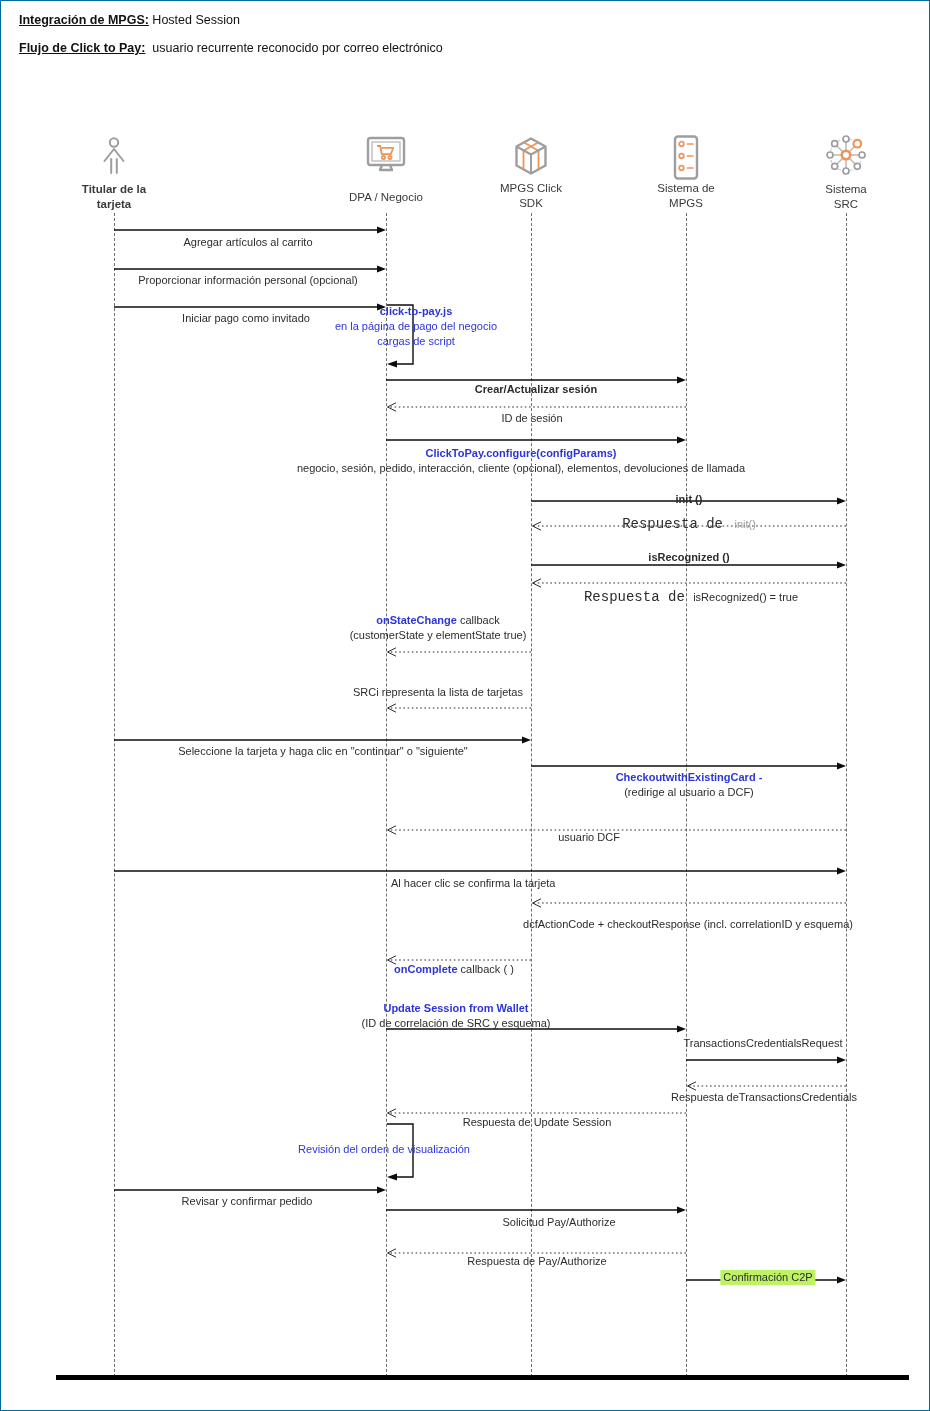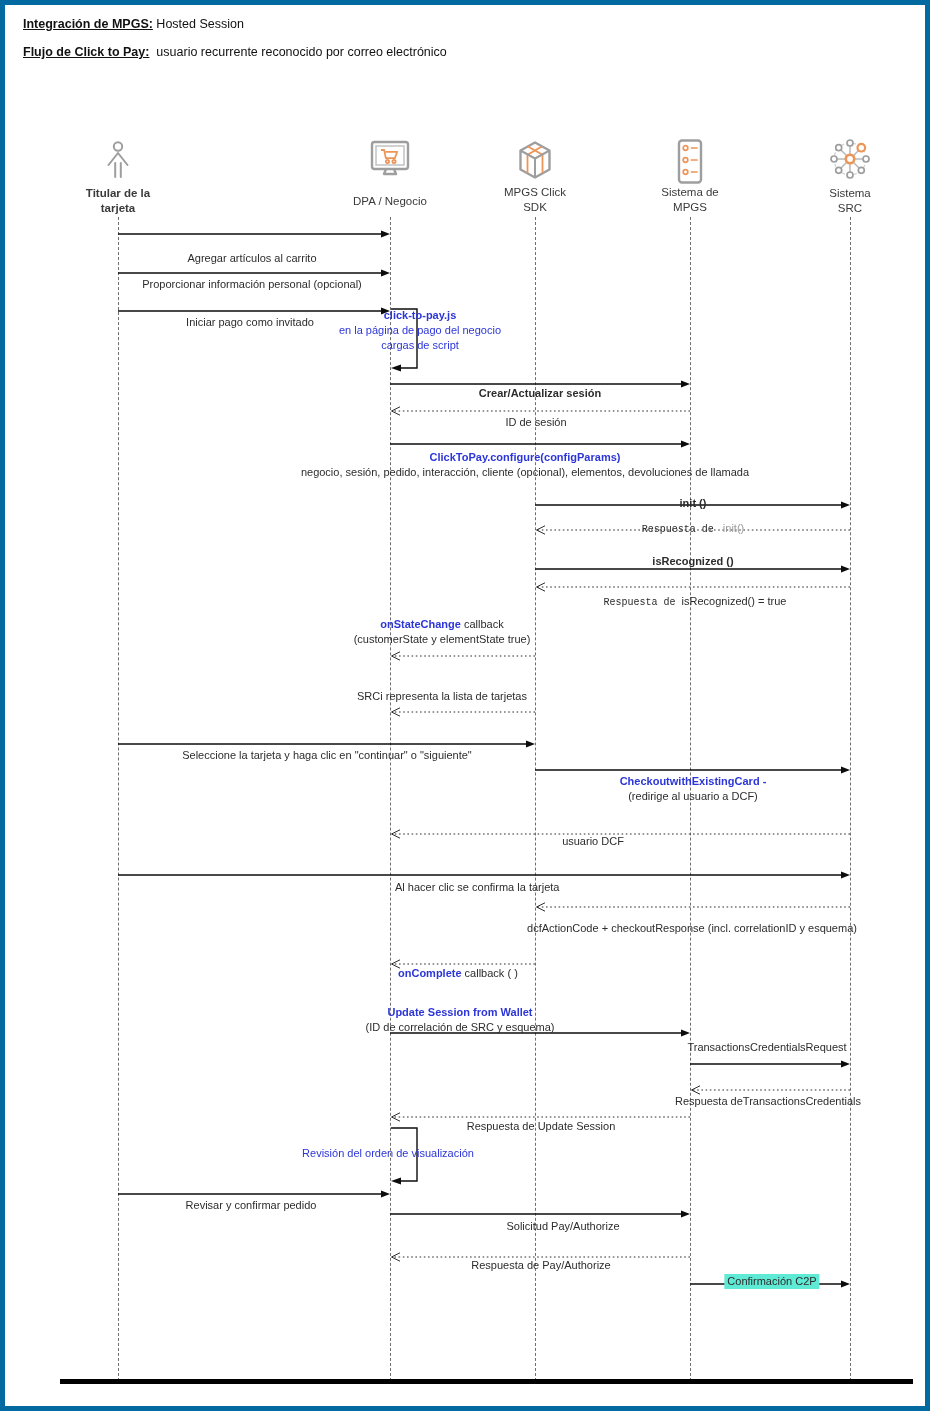--- a/index.html
+++ b/index.html
@@ -1,30 +1,30 @@
 <!DOCTYPE html>
 <html style="--blue: #2c35d8; --gray-text: #9b9b9b;"><head>
 <meta charset="utf-8">
 <style>
   html,body{margin:0;padding:0;background:#fff;font-family:"Liberation Sans",sans-serif;}
-  #page{position:relative;width:930px;height:1411px;box-sizing:border-box;border:5px solid #0369a1;background:#fff;overflow:hidden;}
+  #page{position:relative;width:930px;height:1411px;box-sizing:border-box;border:1px solid #0369a1;background:#fff;overflow:hidden;}
   #hdr{position:absolute;left:18px;top:12px;font-size:12.5px;color:#111;}
   .hline{white-space:pre;margin-bottom:14px;}
   .hlabel{font-weight:bold;text-decoration:underline;}
   .lifeline{position:absolute;width:0;border-left:1px dashed #6f6f6f;}
   .actor-icon{position:absolute;}
   .actor-label{position:absolute;transform:translateX(-50%);text-align:center;font-size:11.5px;line-height:14.5px;color:#3a3a3a;white-space:pre;}
   .lbl{position:absolute;transform:translateX(-50%);text-align:center;font-size:11px;line-height:15px;color:#2c2c2c;white-space:pre;z-index:3;}
   .lbl.left{transform:none;text-align:left;}
-  .lbl.bg .lrow{background:#5eead4;padding:0 3px;text-align:center;}
+  .lbl.bg .lrow{background:#bef264;padding:0 3px;text-align:center;}
   .seg-plain{}
   .seg-bold{font-weight:bold;}
   .seg-blue{color:var(--blue);}
   .seg-blue-bold{color:var(--blue);font-weight:bold;}
-  .seg-mono{font-family:"Liberation Mono",monospace;font-size:10px;}
+  .seg-mono{font-family:"Liberation Mono",monospace;font-size:14px;}
   .seg-gray{color:var(--gray-text);}
   .arrow{position:absolute;z-index:2;}
   .selfmsg{position:absolute;z-index:2;}
   #footer-bar{position:absolute;background:#000;}
 </style>
 </head>
 <body>
 
 <div id="page">
   <div id="hdr">
@@ -109,21 +109,21 @@
           <circle cx="36.3" cy="13.7" r="3.8" fill="#fff" stroke="#ed9457" stroke-width="2.2"></circle>
           <circle cx="25" cy="25" r="4.2" fill="#fff" stroke="#ed9457" stroke-width="2.6"></circle>
         </svg></div>
       <div class="actor-label" style="left: 845px; top: 181px;">Sistema
 SRC</div>
       <div class="lifeline" style="left: 845px; top: 212px; height: 1164px;"></div>
       <div class="arrow" style="left: 113px; top: 221px;"><svg width="272" height="12" viewBox="0 0 272 12">
           <line x1="0" y1="6" x2="265" y2="6" stroke="#0c0c0c" stroke-width="1.5"></line>
           <polygon points="272,6 263,2.4 263,9.6" fill="#0c0c0c"></polygon>
         </svg></div>
-      <div class="lbl" style="left: 247px; top: 234px; margin-top: 12px;"><div class="lrow"><span class="seg-plain">Agregar artículos al carrito</span></div></div>
+      <div class="lbl" style="left: 247px; top: 234px;"><div class="lrow"><span class="seg-plain">Agregar artículos al carrito</span></div></div>
       <div class="arrow" style="left: 113px; top: 260px;"><svg width="272" height="12" viewBox="0 0 272 12">
           <line x1="0" y1="6" x2="265" y2="6" stroke="#0c0c0c" stroke-width="1.5"></line>
           <polygon points="272,6 263,2.4 263,9.6" fill="#0c0c0c"></polygon>
         </svg></div>
       <div class="lbl" style="left: 247px; top: 272px;"><div class="lrow"><span class="seg-plain">Proporcionar información personal (opcional)</span></div></div>
       <div class="arrow" style="left: 113px; top: 298px;"><svg width="272" height="12" viewBox="0 0 272 12">
           <line x1="0" y1="6" x2="265" y2="6" stroke="#0c0c0c" stroke-width="1.5"></line>
           <polygon points="272,6 263,2.4 263,9.6" fill="#0c0c0c"></polygon>
         </svg></div>
       <div class="lbl" style="left: 245px; top: 310px;"><div class="lrow"><span class="seg-plain">Iniciar pago como invitado</span></div></div>

